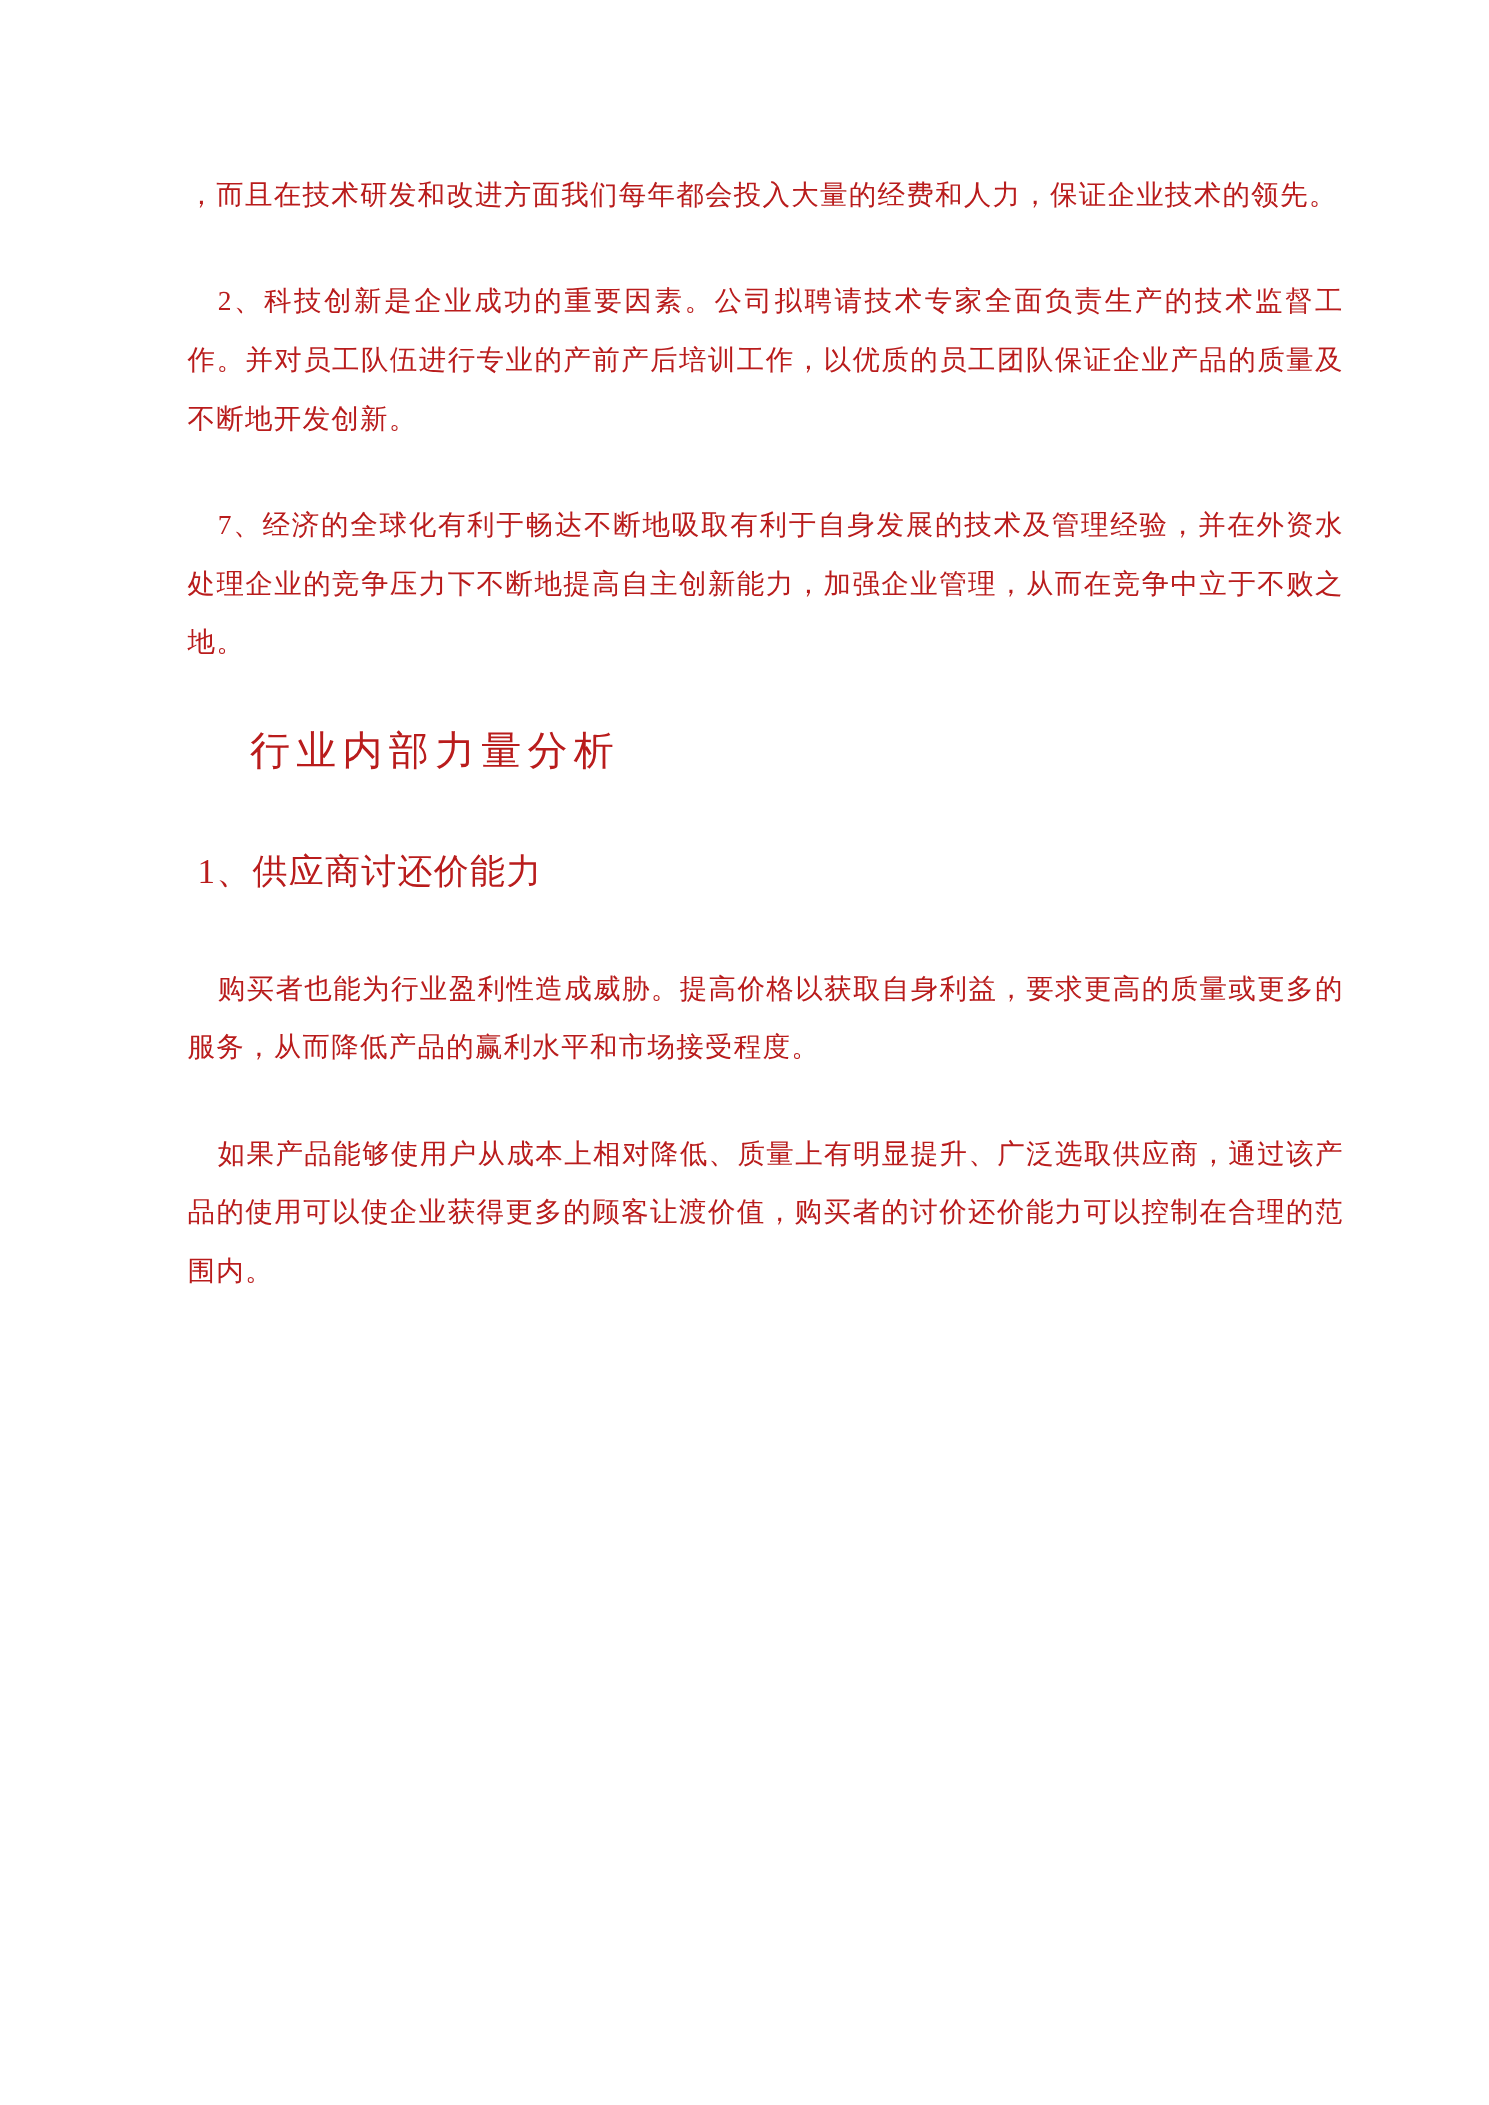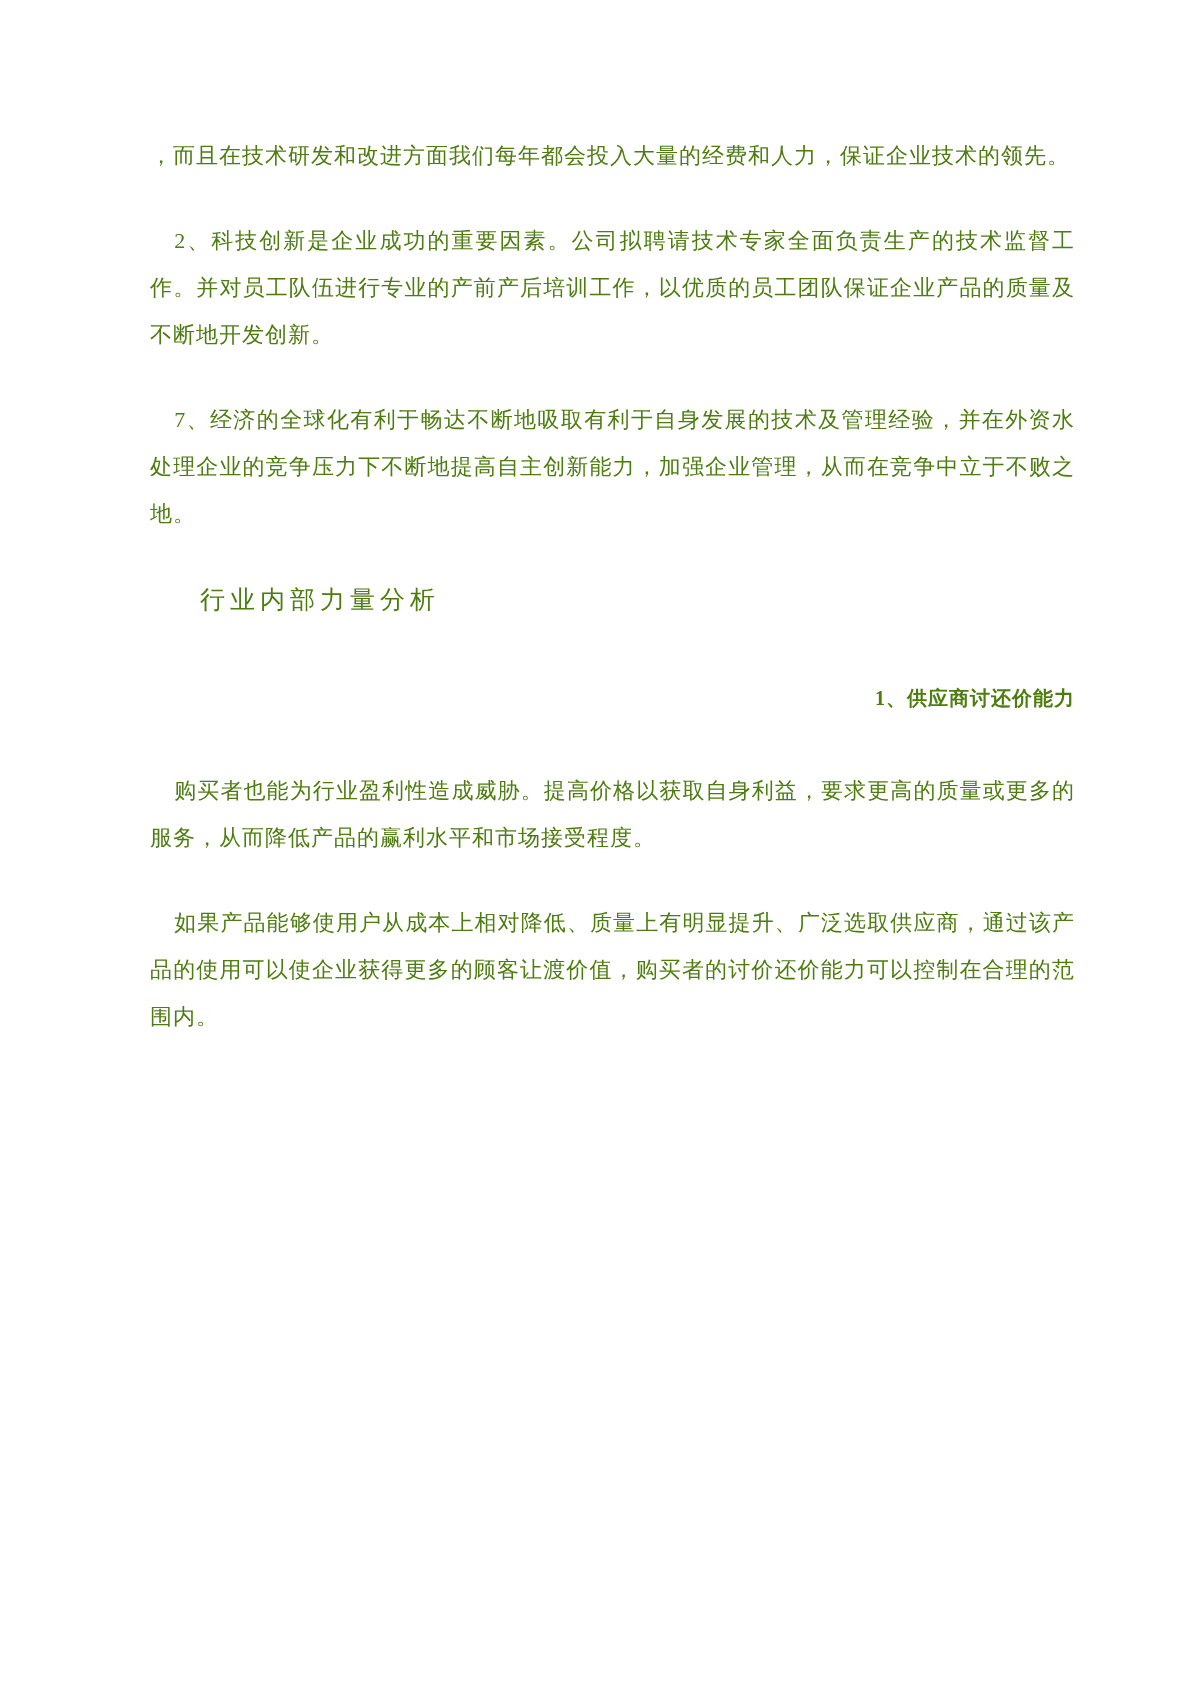--- a/index.html
+++ b/index.html
@@ -7,52 +7,51 @@
     padding: 0;
     background: #ffffff;
   }
   .page {
     position: relative;
     width: 1191px;
     height: 1684px;
     background: #ffffff;
     overflow: hidden;
     font-family: "Liberation Serif", "DejaVu Serif", serif;
-    color: #4d7c0f;
+    color: #b91c1c;
   }
   .content {
     box-sizing: content-box;
     width: 925px;
     padding: 132px 116px 0 150px;
   }
   p.body {
     font-size: 22px;
     line-height: 47px;
     letter-spacing: 1px;
     text-align: justify;
     margin: 0 0 38px 0;
     word-break: break-all;
   }
   p.body.indent {
     text-indent: 1.1em;
   }
   .h1 {
-    font-size: 25px;
+    font-size: 32px;
     line-height: 50px;
     letter-spacing: 5px;
     font-weight: normal;
     margin: 18px 0 50px 50px;
   }
   .h2 {
-    font-size: 20px;
+    font-size: 28px;
     line-height: 46px;
     letter-spacing: 1px;
-    font-weight: bold;
+    font-weight: normal;
     margin: 0 0 46px 8px;
-    text-align: right;
   }
 </style>
 </head>
 <body>
 
 <div class="page">
   <div class="content" id="blocks">
       <p class="body">，而且在技术研发和改进方面我们每年都会投入大量的经费和人力，保证企业技术的领先。</p>
       <p class="body indent">2、科技创新是企业成功的重要因素。公司拟聘请技术专家全面负责生产的技术监督工作。并对员工队伍进行专业的产前产后培训工作，以优质的员工团队保证企业产品的质量及不断地开发创新。</p>
       <p class="body indent">7、经济的全球化有利于畅达不断地吸取有利于自身发展的技术及管理经验，并在外资水处理企业的竞争压力下不断地提高自主创新能力，加强企业管理，从而在竞争中立于不败之地。</p>

